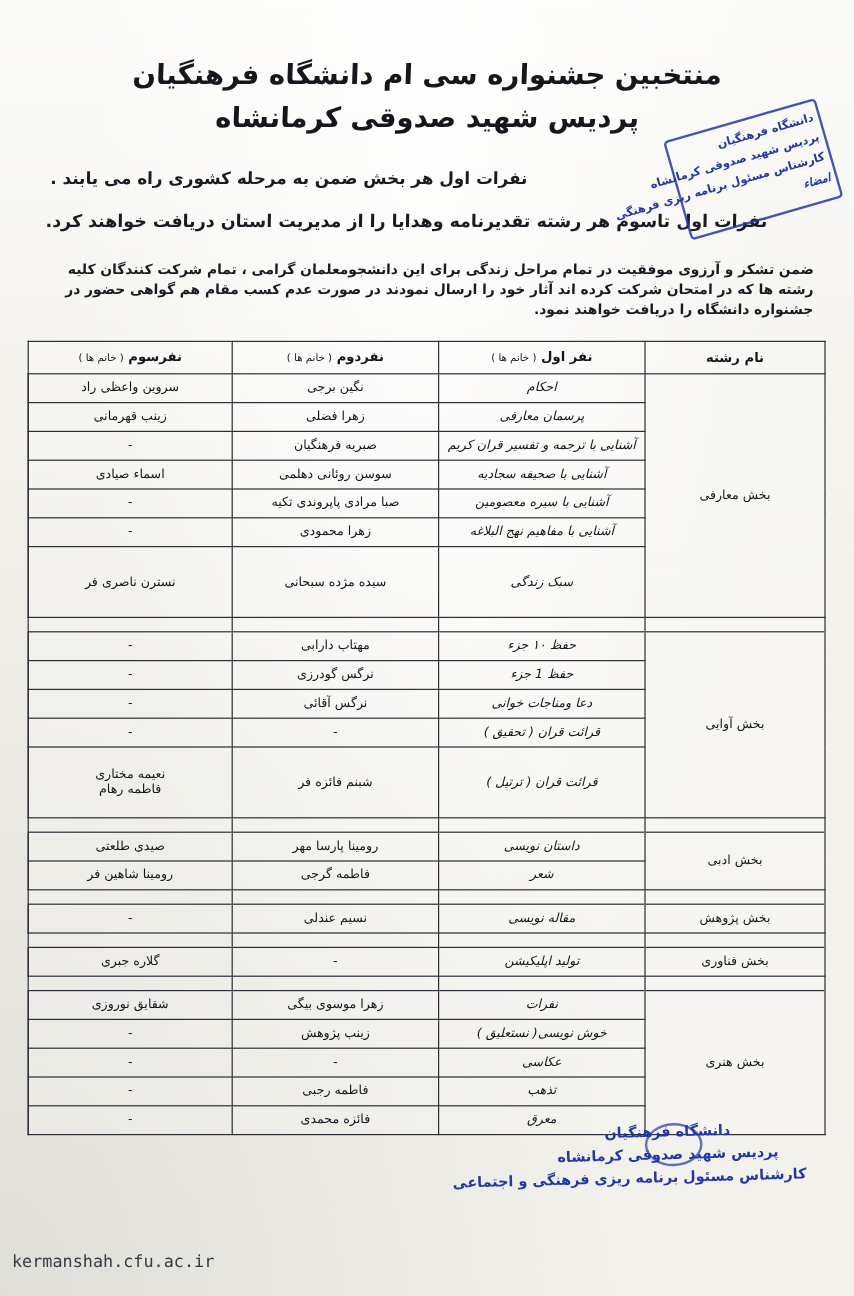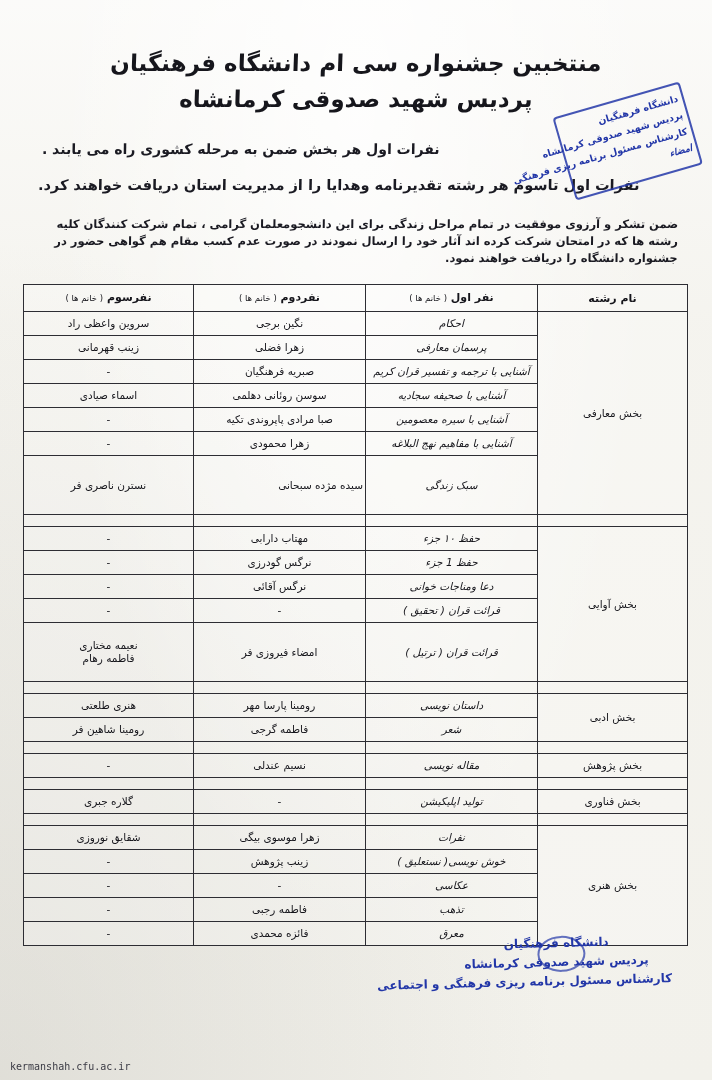--- a/index.html
+++ b/index.html
@@ -170,23 +170,23 @@
     top: 2px;
     right: 86px;
     width: 44px;
     height: 32px;
     border: 2px solid #2337a8;
     border-radius: 50%;
     opacity: 0.7;
   }
   .footer-url {
     position: absolute;
-    bottom: 8px;
+    bottom: 20px;
     left: 10px;
-    font-size: 10px;
+    font-size: 14px;
     color: #3a3a44;
     font-family: "DejaVu Sans Mono", monospace;
     direction: ltr;
   }
 </style>
 </head>
 <body>
 
 <div class="page">
   <div class="paper-shade"></div>
@@ -259,21 +259,21 @@
           <td>-</td>
         </tr>
         <tr>
           <td class="field">آشنایی با مفاهیم نهج البلاغه</td>
           <td>زهرا محمودی</td>
           <td>-</td>
           <td>-</td>
         </tr>
         <tr>
           <td class="field" style="height: 56px;">سبک زندگی</td>
-          <td class="multi" style="height: 56px; text-align: right;">سیده مژده سبحانی</td>
+          <td class="multi" style="height: 56px;">سیده مژده سبحانی</td>
           <td class="multi" style="height: 56px;">نسترن ناصری فر</td>
           <td class="multi" style="height: 56px;">بی نظیر فخری<br>راضیه نیک خواه<br>فائزه طهماسبی</td>
         </tr>
         <tr class="spacer">
           <td></td>
           <td></td>
           <td></td>
           <td></td>
         </tr>
         <tr>
@@ -296,35 +296,35 @@
           <td>-</td>
         </tr>
         <tr>
           <td class="field">قرائت قران ( تحقیق )</td>
           <td>-</td>
           <td>-</td>
           <td>گلاله کامران پور</td>
         </tr>
         <tr>
           <td class="field" style="height: 56px;">قرائت قران ( ترتیل )</td>
-          <td class="multi" style="height: 56px;">امضاء فیروزی فر</td>
+          <td class="multi" style="height: 56px;">شبنم فائزه فر</td>
           <td class="multi" style="height: 56px;">نعیمه مختاری<br>فاطمه رهام</td>
           <td class="multi" style="height: 56px;">مهسا عباسی</td>
         </tr>
         <tr class="spacer">
           <td></td>
           <td></td>
           <td></td>
           <td></td>
         </tr>
         <tr>
           <td class="cat" rowspan="2">بخش ادبی</td>
           <td class="field">داستان نویسی</td>
           <td>رومینا پارسا مهر</td>
-          <td>هنری طلعتی</td>
+          <td>صیدی طلعتی</td>
           <td>-</td>
         </tr>
         <tr>
           <td class="field">شعر</td>
           <td>فاطمه گرجی</td>
           <td>رومینا شاهین فر</td>
           <td>-</td>
         </tr>
         <tr class="spacer">
           <td></td>

